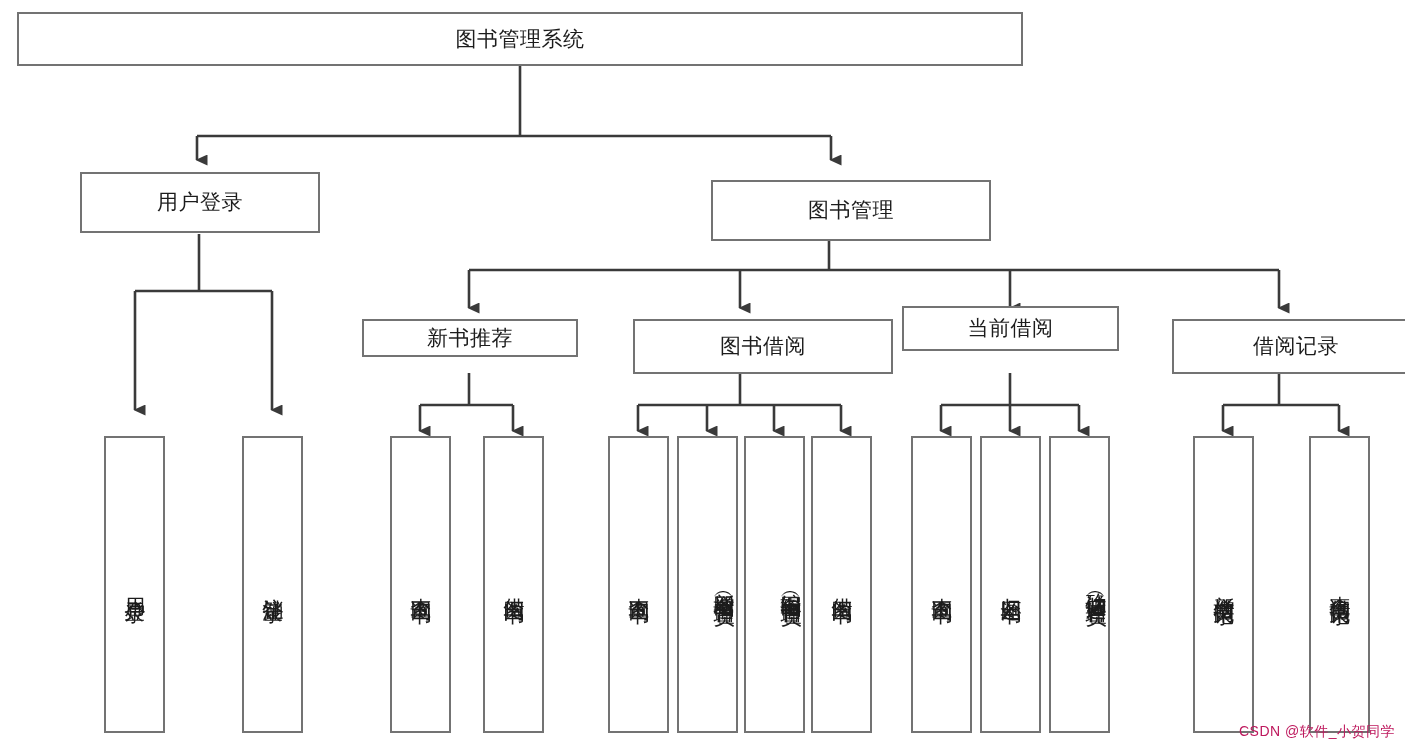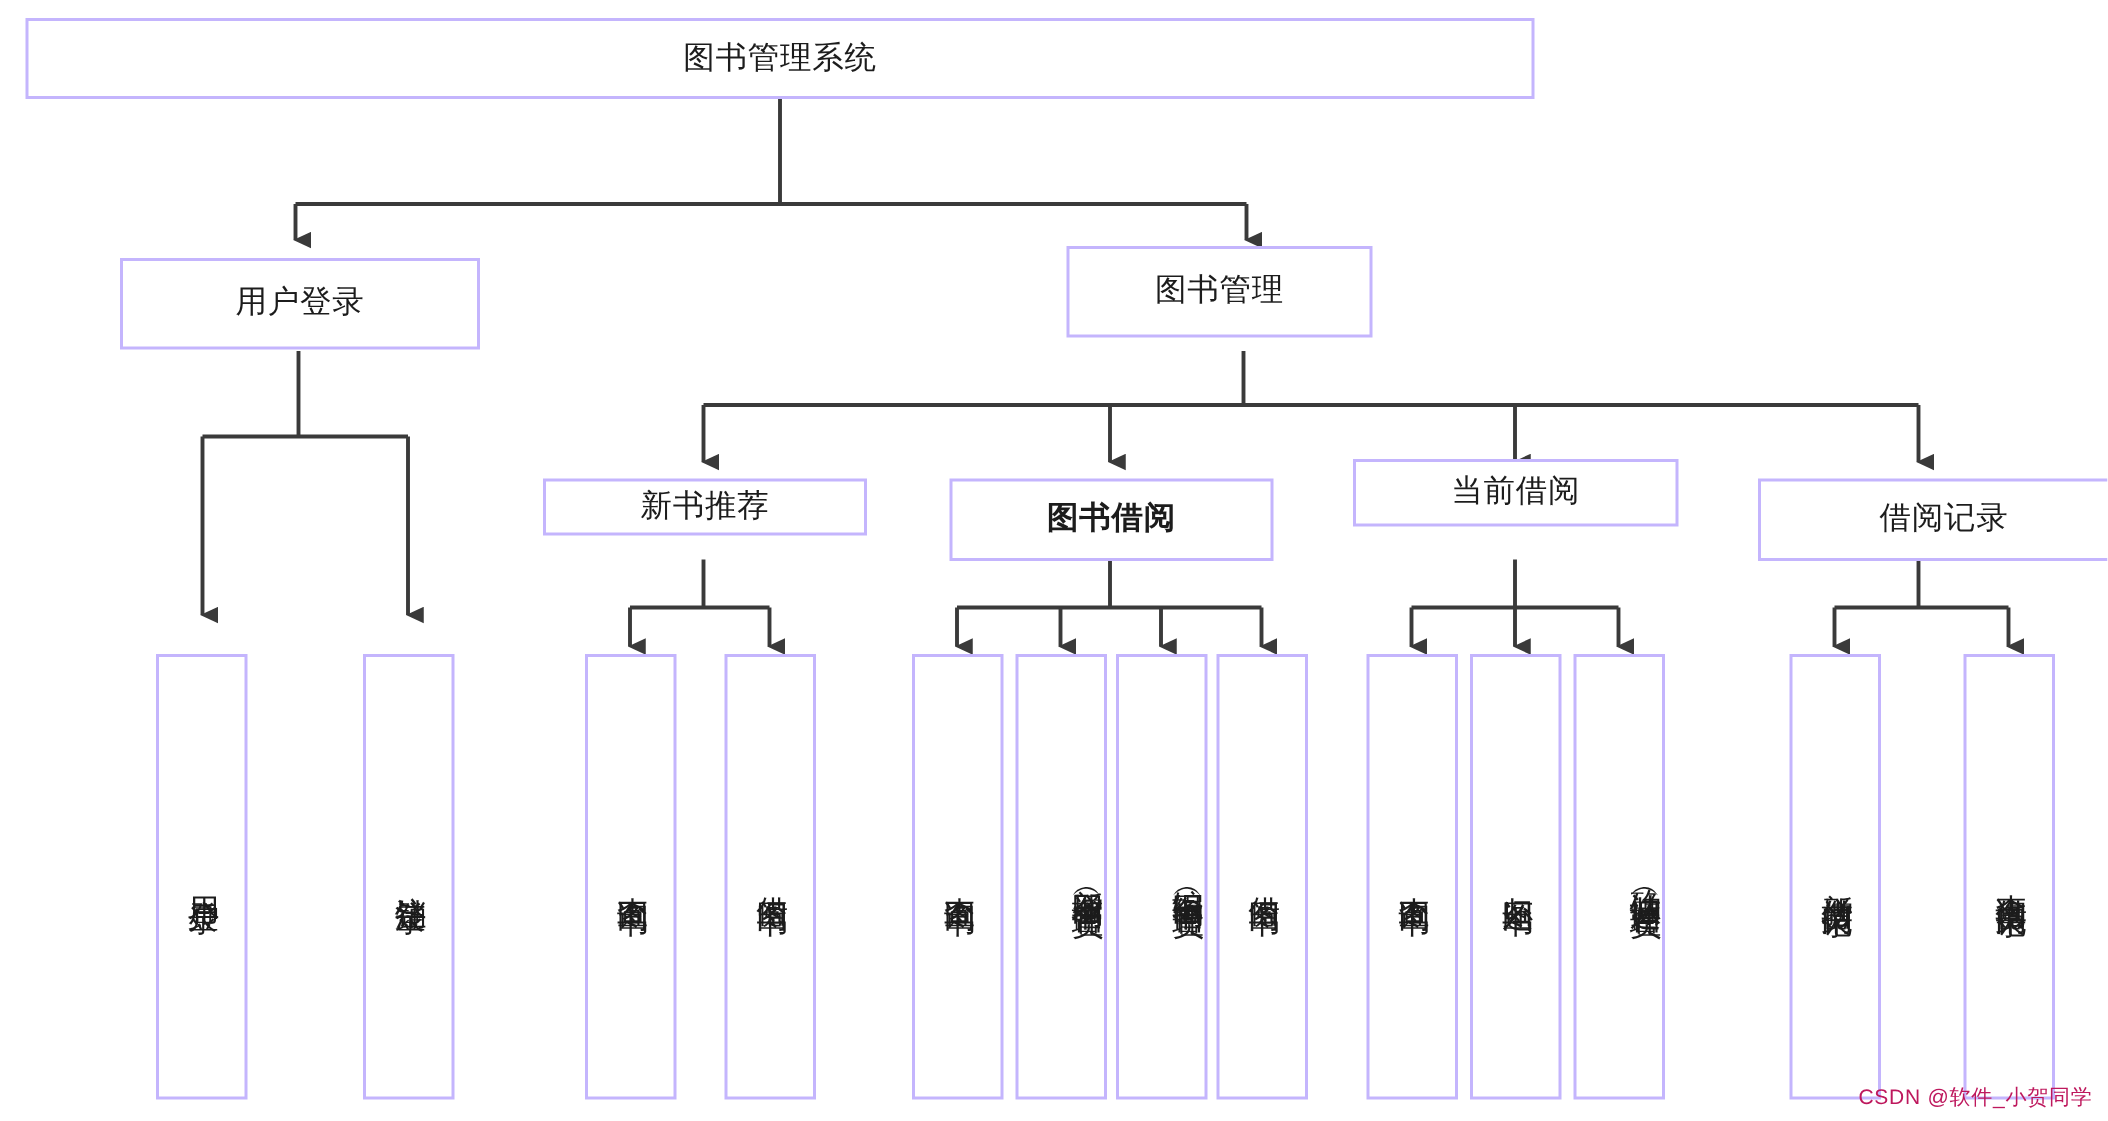--- a/index.html
+++ b/index.html
@@ -21,21 +21,21 @@
   #edges {
     position: absolute;
     left: 0; top: 0;
     width: 1405px;
     height: 747px;
     pointer-events: none;
   }
   .node {
     position: absolute;
     box-sizing: border-box;
-    border: 2px solid #c4b5fd;
+    border: 2px solid #737373;
     background: #ffffff;
     color: #1c1c1c;
     display: flex;
     align-items: center;
     justify-content: center;
     text-align: left;
     line-height: 1.18;
   }
   .node.h {
     font-size: 21px;
@@ -115,24 +115,24 @@
       <path d="M 1279 373 L 1279 405"></path>
       <path d="M 1223 405 L 1339 405"></path>
       <path d="M 1223 405 L 1223 431" marker-end="url(#arrow)"></path>
       <path d="M 1339 405 L 1339 431" marker-end="url(#arrow)"></path>
     </g>
   </svg>
 
   <div class="node h" style="left:17px; top:12px; width:1006px; height:54px;">图书管理系统</div>
 
   <div class="node h" style="left:80px; top:172px; width:240px; height:61px;">用户登录</div>
-  <div class="node h" style="left:711px; top:164px; width:204px; height:61px;">图书管理</div>
+  <div class="node h" style="left:711px; top:180px; width:280px; height:61px;">图书管理</div>
 
   <div class="node h" style="left:362px; top:319px; width:216px; height:38px;">新书推荐</div>
-  <div class="node h" style="left:633px; top:319px; width:216px; height:55px;font-weight:bold;">图书借阅</div>
+  <div class="node h" style="left:633px; top:319px; width:260px; height:55px;">图书借阅</div>
   <div class="node h" style="left:902px; top:306px; width:217px; height:45px;">当前借阅</div>
   <div class="node h" style="left:1172px; top:319px; width:248px; height:55px;">借阅记录</div>
 
   <div class="node v center" style="left:104px; top:436px; width:61px; height:297px;">用户登录</div>
   <div class="node v center" style="left:242px; top:436px; width:61px; height:297px;">注销登录</div>
 
   <div class="node v center" style="left:390px; top:436px; width:61px; height:297px;">查询图书</div>
   <div class="node v center" style="left:483px; top:436px; width:61px; height:297px;">借阅图书</div>
 
   <div class="node v center" style="left:608px; top:436px; width:61px; height:297px;">查询图书</div>

